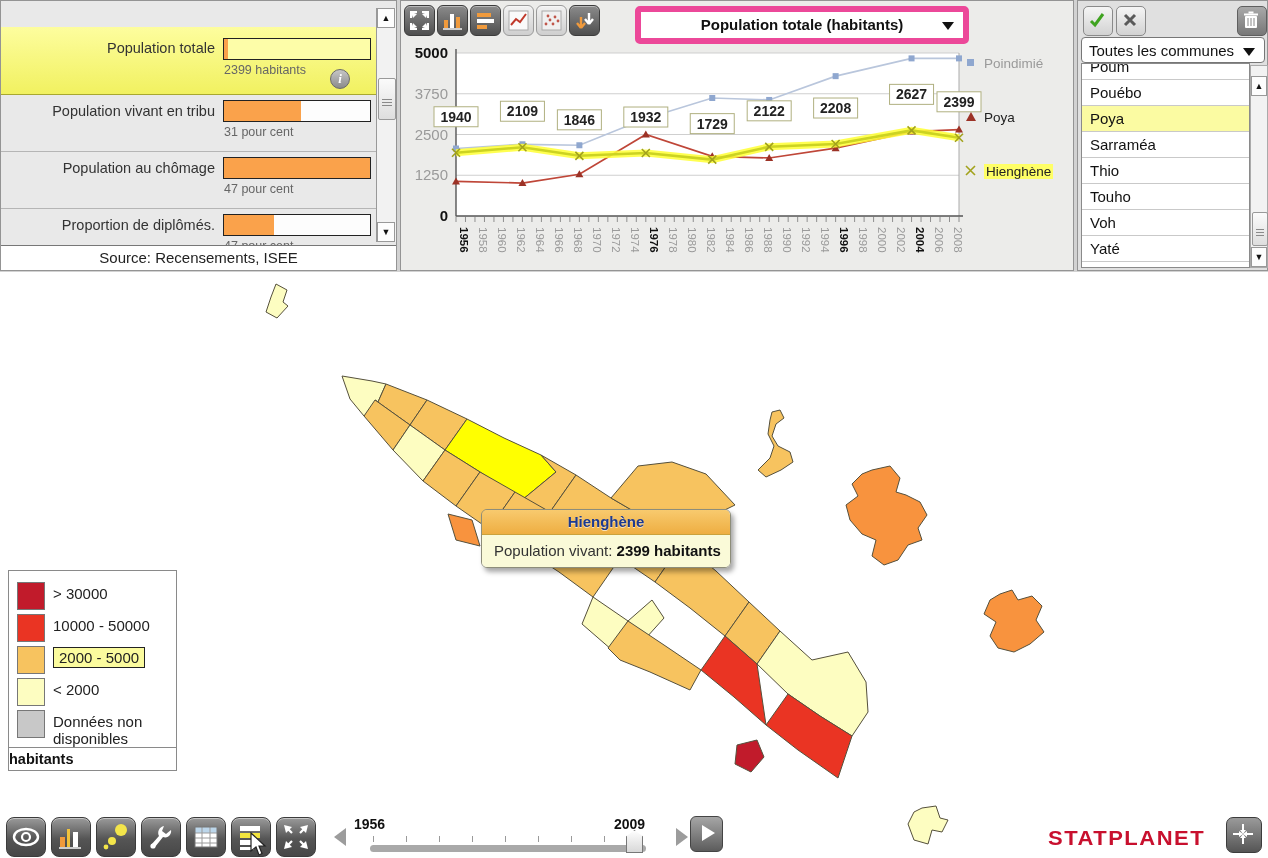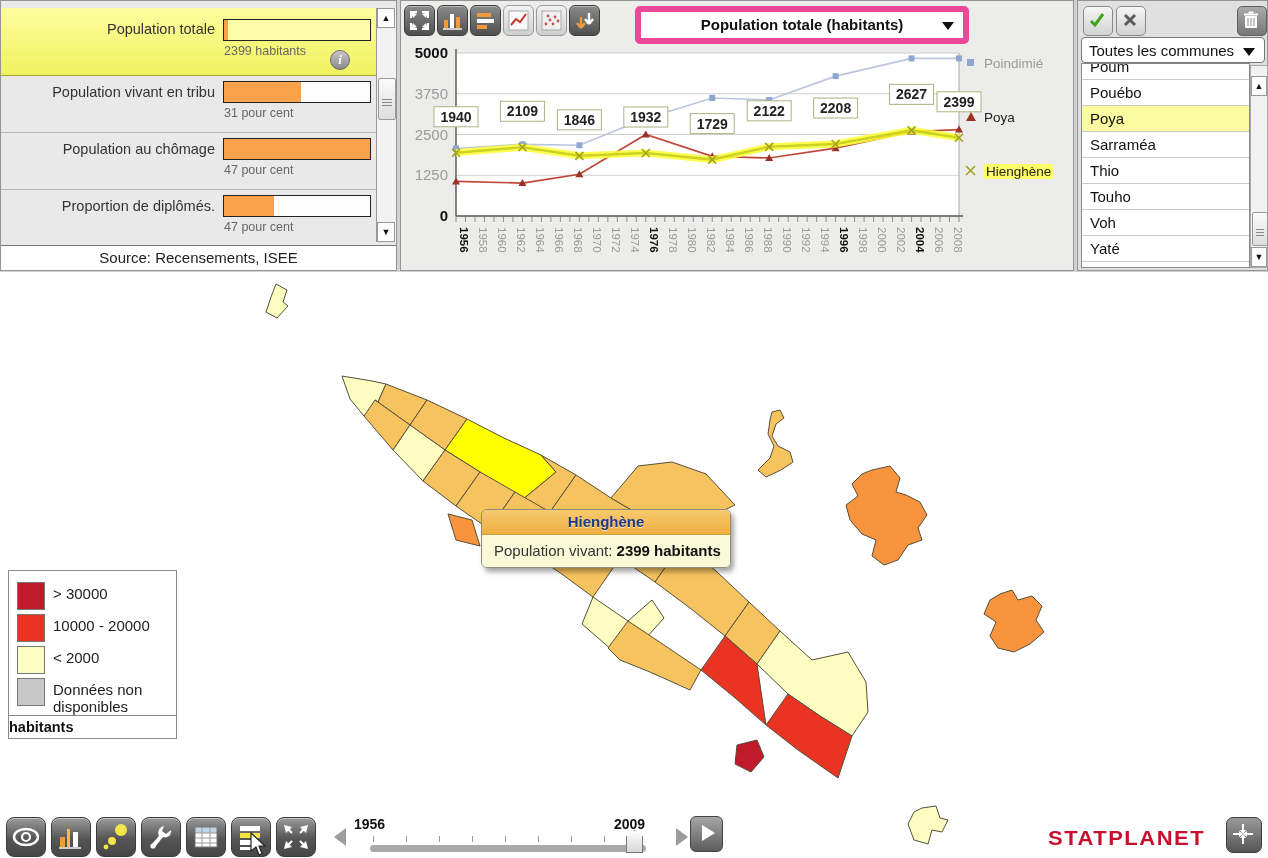--- a/index.html
+++ b/index.html
@@ -3,21 +3,21 @@
 <meta charset="utf-8">
 <style>
   html,body{margin:0;padding:0;background:#fff;}
   #app{position:relative;width:1268px;height:858px;overflow:hidden;background:#fff;
        font-family:"Liberation Sans", sans-serif; -webkit-font-smoothing:antialiased;}
   .topstrip{position:absolute;left:0;top:0;width:1268px;height:272px;background:#d2d2d2;}
   .panel{position:absolute;top:0;height:271px;background:#ececea;border:1px solid #949494;box-sizing:border-box;}
   
   #left-panel{left:0;width:397px;background:#e9e9e9;}
   .ind-row{position:relative;height:56px;border-bottom:1px solid #b5b5b5;background:#e9e9e9;cursor:pointer;}
-  .ind-row.sel{height:67px;background:linear-gradient(#fdfd9e,#f1f160);border-bottom:1px solid #a8a830;}
+  .ind-row.sel{height:67px;background:linear-gradient(#fdfd9e,#f1f160);border-bottom:1px solid #a8a830;margin-top:19px;}
   .ind-label{position:absolute;left:8px;top:8px;width:206px;text-align:right;font-size:14.5px;color:#333;}
   .ind-row.sel .ind-label{top:13px;}
   .ind-bar{position:absolute;left:222px;top:5px;width:146px;height:20px;background:#fdfdfd;border:1px solid #222;}
   .ind-row.sel .ind-bar{top:11px;background:#fdfda8;}
   .ind-fill{height:100%;background:#faa24b;}
   .ind-val{position:absolute;left:223px;top:30px;font-size:12.5px;color:#666;}
   .ind-row.sel .ind-val{top:36px;}
   #info-btn{position:absolute;right:26px;bottom:5px;width:18px;height:18px;border-radius:50%;
     background:linear-gradient(#c6c6c6,#8b8b8b);border:1px solid #6a6a6a;color:#fff;
     font-family:"Liberation Serif",serif;font-style:italic;font-weight:bold;font-size:13px;
@@ -461,21 +461,25 @@
   </div>
 
   <div id="legend-box">
     <div id="leg-rows" style="padding-top:8px;">
         <div class="leg-row">
           <div class="leg-swatch" style="background: rgb(193, 27, 43);"></div>
           <div class="leg-label">&gt; 30000</div>
         </div>
         <div class="leg-row">
           <div class="leg-swatch" style="background: rgb(234, 52, 35);"></div>
-          <div class="leg-label">10000 - 20000</div>
+          <div class="leg-label">10000 - 50000</div>
+        </div>
+        <div class="leg-row">
+          <div class="leg-swatch" style="background: rgb(247, 195, 95);"></div>
+          <div class="leg-label"><span class="boxed">2000 - 5000</span></div>
         </div>
         <div class="leg-row">
           <div class="leg-swatch" style="background: rgb(253, 253, 193);"></div>
           <div class="leg-label">&lt; 2000</div>
         </div>
         <div class="leg-row">
           <div class="leg-swatch" style="background: rgb(200, 200, 200);"></div>
           <div class="leg-label">Données non disponibles</div>
         </div>
       </div>

